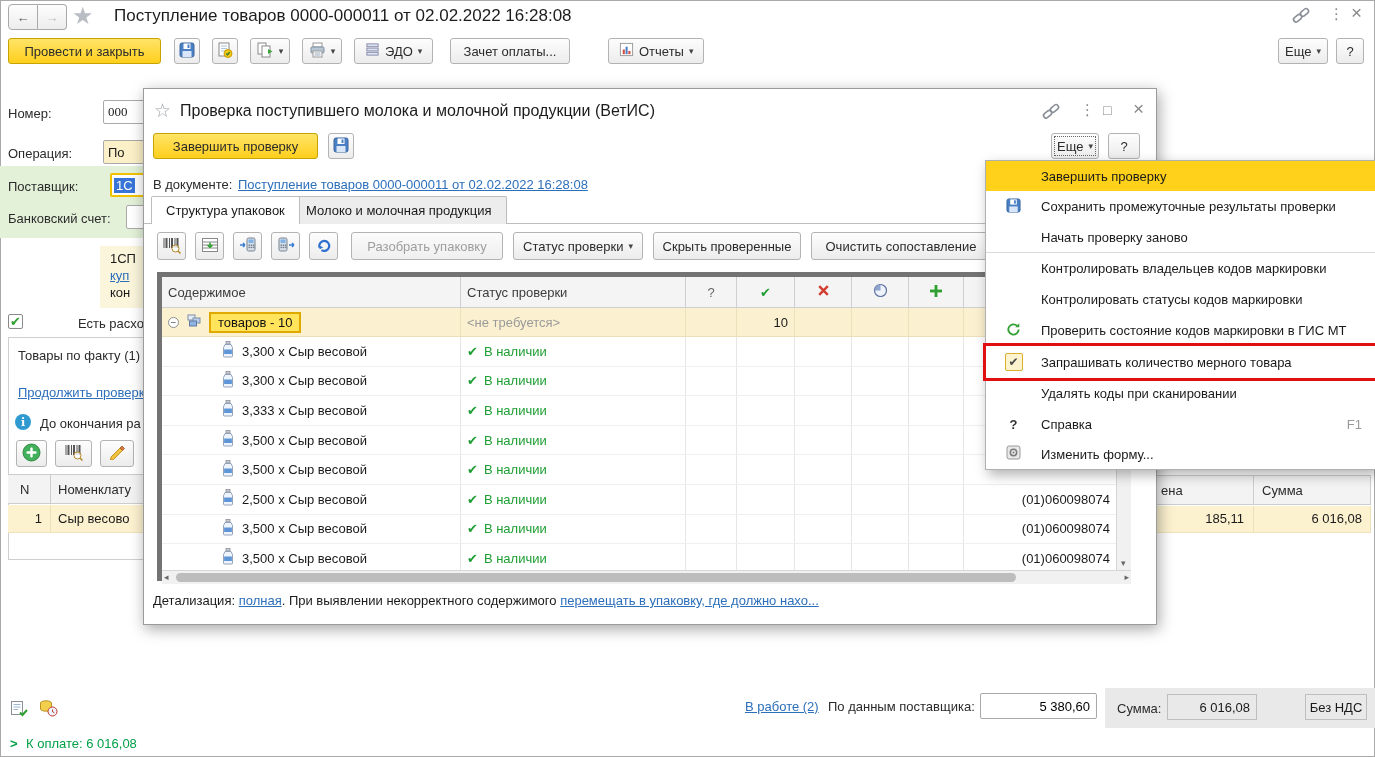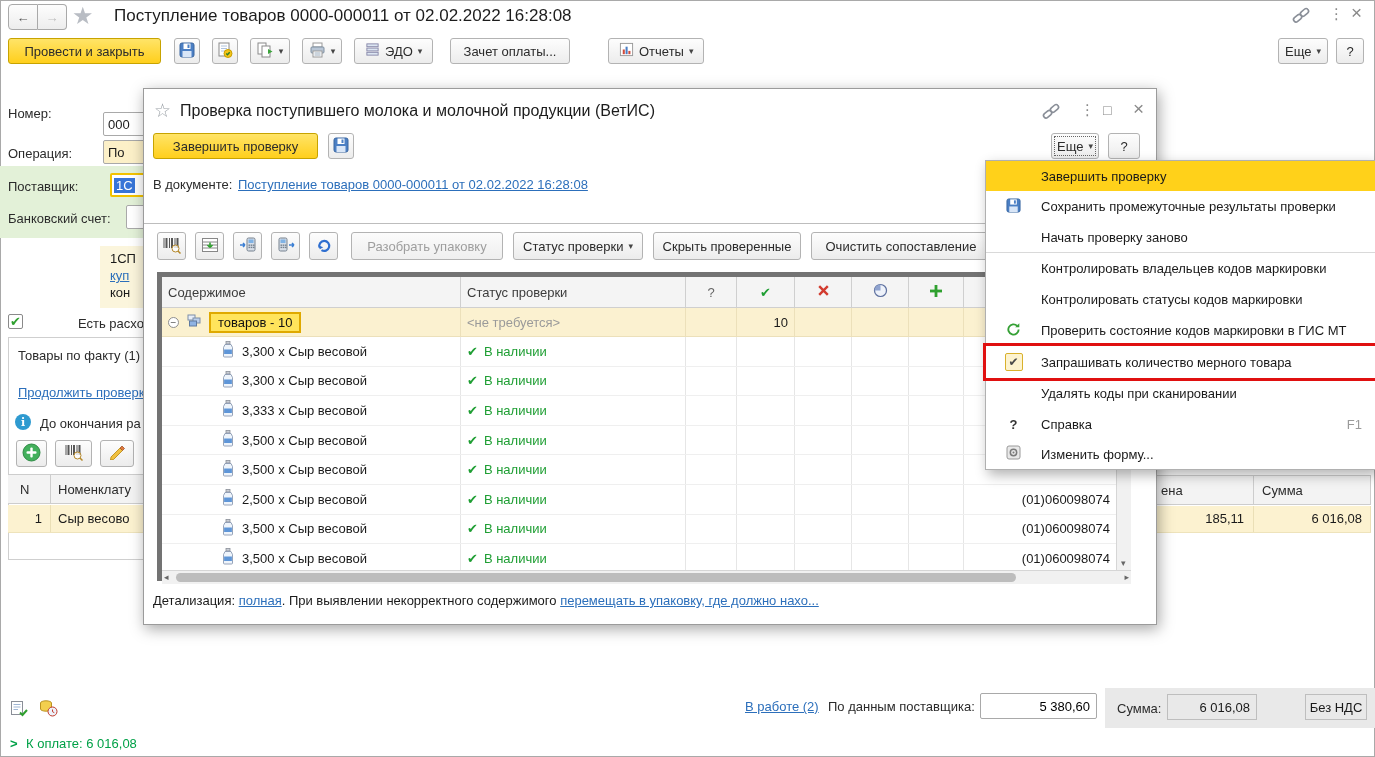--- a/index.html
+++ b/index.html
@@ -155,21 +155,21 @@
   </div>
   <div class="abs btn" style="left:1278px;top:38px;width:50px;">
       <span>Еще</span>
       <span class="caret">▾</span>
     </div>
   <div class="abs btn" style="left:1336px;top:38px;width:28px;">
       <span>?</span>
     </div>
 
   <div class="abs lbl" style="left:8px;top:106px;">Номер:</div>
-  <div class="abs field" style="left:103px;top:112px;width:55px;">
+  <div class="abs field" style="left:103px;top:100px;width:55px;font-family:Liberation Serif, serif;">
       <span>000</span>
     </div>
   <div class="abs lbl" style="left:8px;top:146px;">Операция:</div>
   <div class="abs field" style="left:103px;top:140px;width:55px;background:#fcf0c8;">
       <span>По</span>
     </div>
 
   <div class="abs" style="left:0;top:166px;width:143px;height:72px;background:#e3f1d8;"></div>
   <div class="abs lbl" style="left:8px;top:179px;">Поставщик:</div>
   <div class="abs field" style="left:110px;top:173px;width:48px;border:2px solid #f2c200;padding:0 2px;">
@@ -306,20 +306,26 @@
     <div class="abs btn" style="left:964px;top:44px;width:32px;">
         <span>?</span>
       </div>
 
     
     <div class="abs lbl" style="left:9px;top:88px;">В документе:</div>
     <div class="abs link" style="left:94px;top:88px;">Поступление товаров 0000-000011 от 02.02.2022 16:28:08</div>
 
     
     <div class="abs" style="left:0;top:134px;width:1014px;height:1px;background:#bdbdbd;"></div>
+    <div class="abs tab tab-active" style="left:7px;top:107px;">
+        <span>Структура упаковок</span>
+      </div>
+    <div class="abs tab" style="left:147px;top:107px;">
+        <span>Молоко и молочная продукция</span>
+      </div>
 
     
     <div class="abs btn btn-icon" style="left:13px;top:143px;width:29px;height:28px;">
       <span><svg width="20" height="18" viewBox="0 0 20 18">
             <g stroke="#555">
               <line x1="2" y1="2" x2="2" y2="12"></line>
               <line x1="4.5" y1="2" x2="4.5" y2="12" stroke-width="2"></line>
               <line x1="7.5" y1="2" x2="7.5" y2="12"></line>
               <line x1="10" y1="2" x2="10" y2="12" stroke-width="2"></line>
               <line x1="13" y1="2" x2="13" y2="12"></line>

